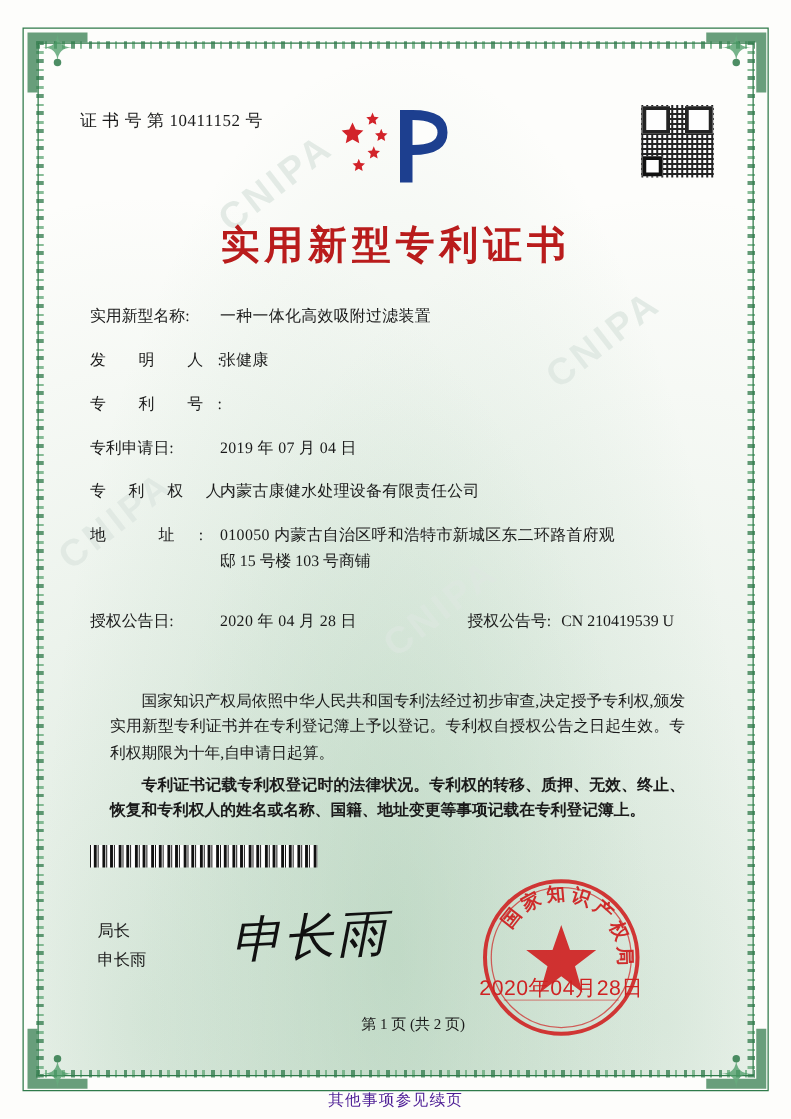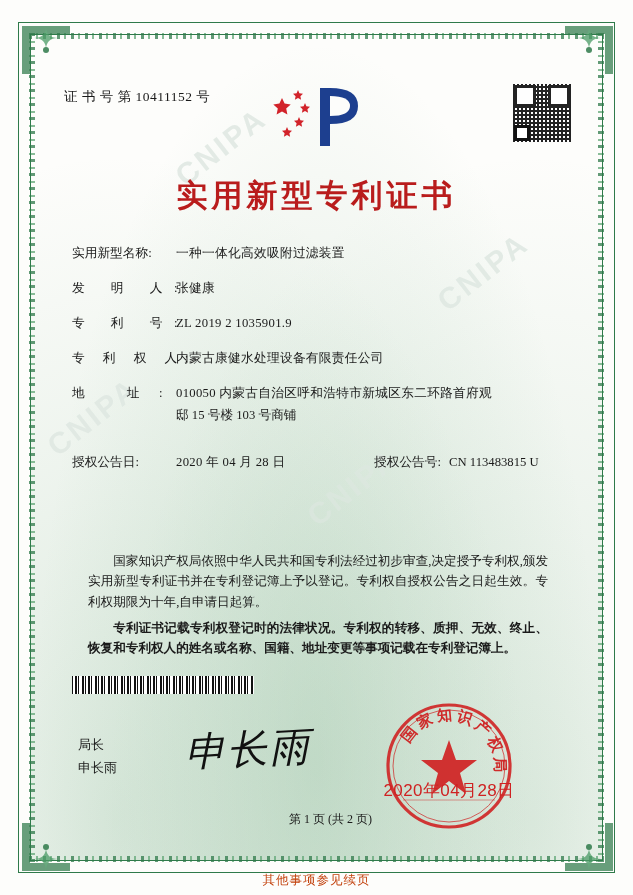--- a/index.html
+++ b/index.html
@@ -264,21 +264,21 @@
     text-align: center;
     font-size: 12px;
     margin-left: 28px;
   }
   .footer-note {
     position: absolute;
     left: 0; right: 0;
     top: 872px;
     text-align: center;
     font-size: 12.5px;
-    color: #c2410c;
+    color: #4c1d95;
     letter-spacing: 1px;
   }
 </style>
 </head>
 <body>
 
 <div class="page">
 
   <div class="bg-wash"></div>
   <div class="wm wm1">CNIPA</div>
@@ -353,40 +353,43 @@
       <div class="val">一种一体化高效吸附过滤装置</div>
     </div>
 
     <div class="row">
       <div class="lbl sp3">发 明 人:</div>
       <div class="val">张健康</div>
     </div>
 
     <div class="row">
       <div class="lbl sp3">专 利 号:</div>
-      <div class="val">ZL 2019 2 1035901.9</div>
-    </div>
-
+    </div>
+
+    <div class="row">
+      <div class="lbl">专利申请日:</div>
+      <div class="val">2019 年 07 月 04 日</div>
+    </div>
 
     <div class="row">
       <div class="lbl sp2">专 利 权 人:</div>
       <div class="val">内蒙古康健水处理设备有限责任公司</div>
     </div>
 
     <div class="row">
       <div class="lbl sp4">地 址:</div>
       <div class="val">010050 内蒙古自治区呼和浩特市新城区东二环路首府观</div>
     </div>
     <div class="indent">邸 15 号楼 103 号商铺</div>
 
     <div class="row two">
       <div class="lbl">授权公告日:</div>
       <div class="val">2020 年 04 月 28 日</div>
       <div class="val2">授权公告号:</div>
-      <div class="val2" style="margin-left:8px;">CN 113483815 U</div>
+      <div class="val2" style="margin-left:8px;">CN 210419539 U</div>
     </div>
 
   </div>
 
   <div class="para p1">
     <p>国家知识产权局依照中华人民共和国专利法经过初步审查,决定授予专利权,颁发实用新型专利证书并在专利登记簿上予以登记。专利权自授权公告之日起生效。专利权期限为十年,自申请日起算。</p>
   </div>
   <div class="para p2">
     <p>专利证书记载专利权登记时的法律状况。专利权的转移、质押、无效、终止、恢复和专利权人的姓名或名称、国籍、地址变更等事项记载在专利登记簿上。</p>
   </div>

